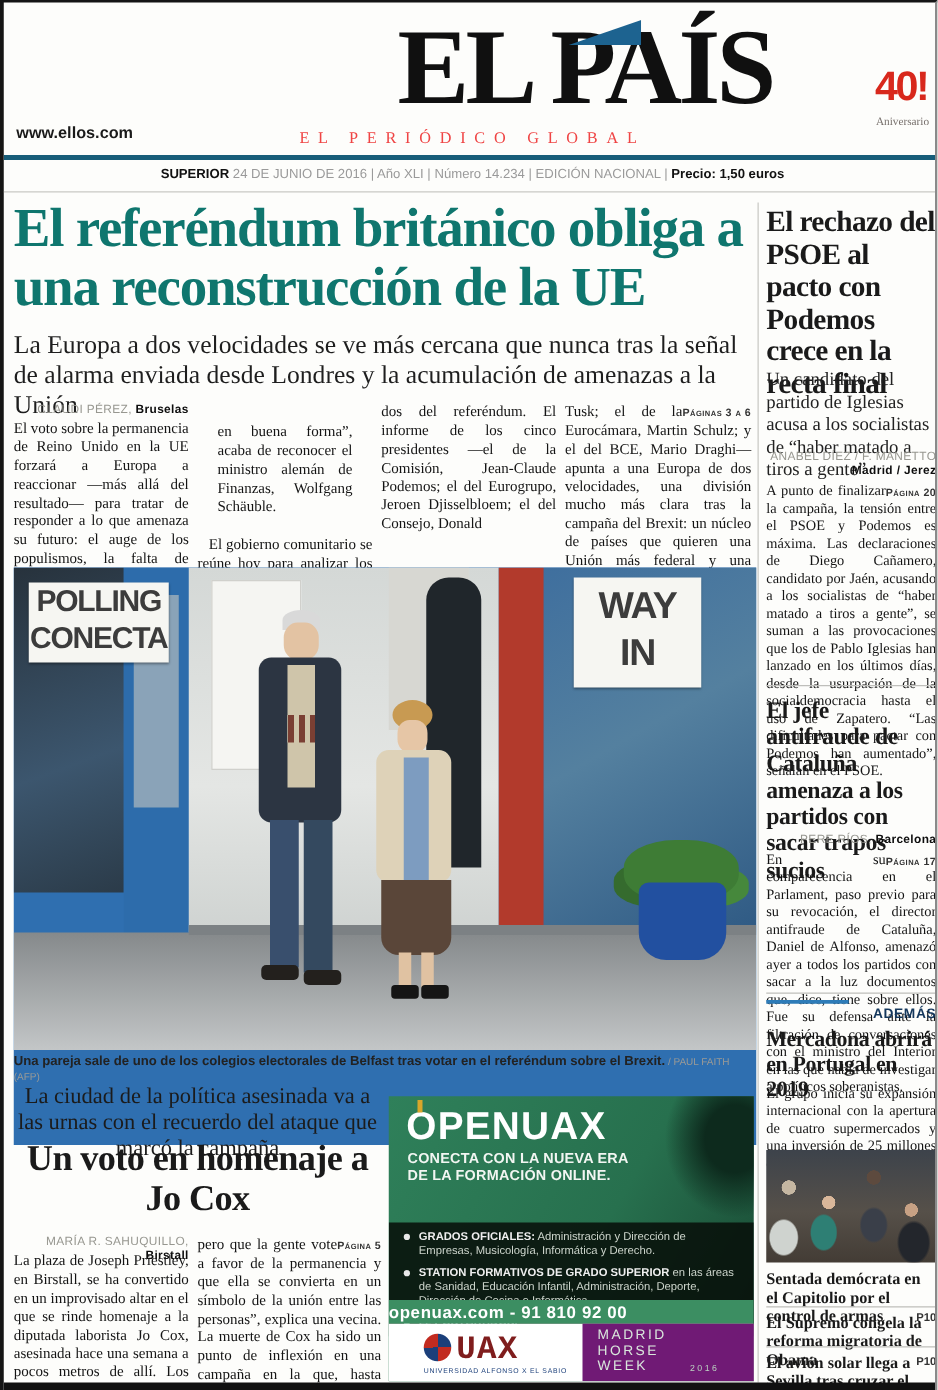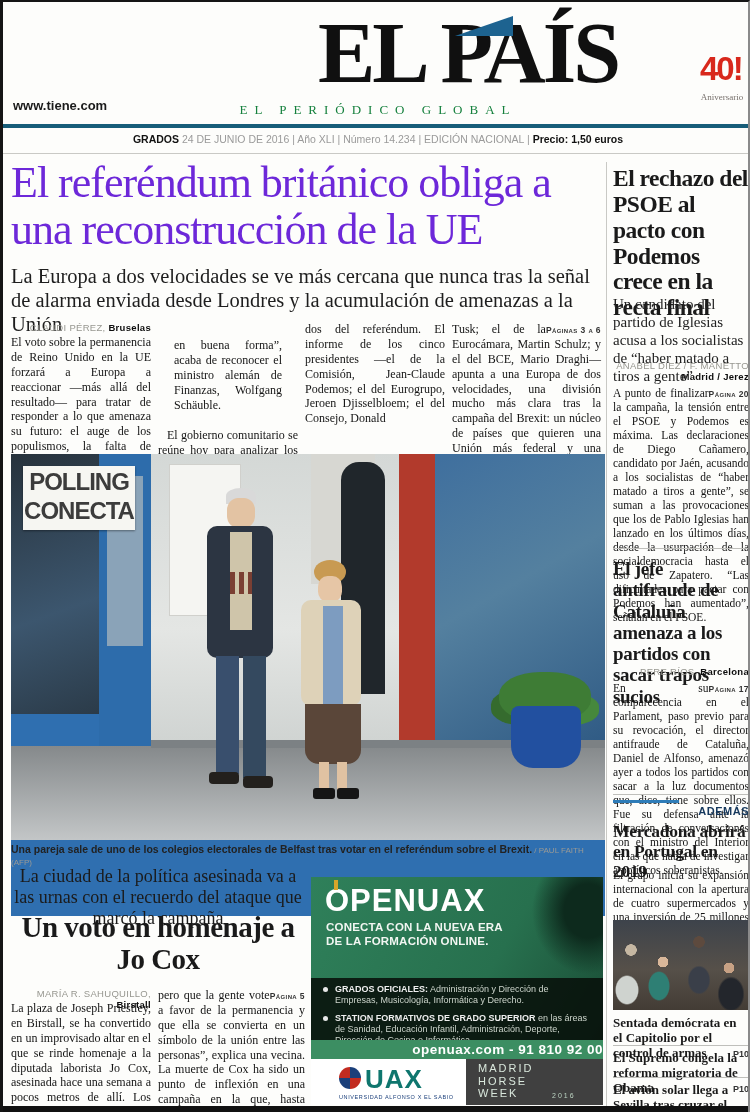--- a/index.html
+++ b/index.html
@@ -8,33 +8,33 @@
         border-left:3px solid #151515;border-top:2px solid #151515;border-right:2px solid #8a8a8a;
         box-sizing:border-box;}
   .abs{position:absolute;}
 
   
   .mast-url{left:10px;top:96px;font-family:"Liberation Sans",sans-serif;font-weight:bold;font-size:13px;}
   .mast-title{left:135px;top:8px;width:480px;text-align:right;font-family:"Liberation Serif",serif;
               font-weight:bold;font-size:86px;letter-spacing:-3px;line-height:1.0;color:#101010;}
   .mast-flag{left:452px;top:14px;width:58px;height:20px;background:#1d6390;
              clip-path:polygon(0 100%,100% 0,100% 100%);}
-  .mast-tagline{left:135px;top:100px;width:480px;text-align:center;font-size:13px;letter-spacing:7px;color:#15803d;}
+  .mast-tagline{left:135px;top:100px;width:480px;text-align:center;font-size:13px;letter-spacing:7px;color:#ef4444;}
   .anniv-num{left:697px;top:48px;width:50px;font-family:"Liberation Sans",sans-serif;
              font-weight:bold;font-size:33px;color:#d8281c;letter-spacing:-2px;}
   .anniv-label{left:690px;top:90px;width:58px;font-size:9px;color:#77706c;text-align:center;}
   .rule-blue{left:0;top:122px;width:750px;height:4px;background:#175d79;}
   .datebar{left:0;top:131px;width:750px;text-align:center;font-family:"Liberation Sans",sans-serif;
            font-size:10.5px;color:#9a9a9a;}
   .datebar b{color:#111;}
   .rule-gray{left:0;top:151px;width:750px;height:1px;background:#c9c9c5;}
 
   
-  .lead-head{left:8px;top:158px;width:594px;font-weight:normal;font-size:44px;line-height:1.06;
-             letter-spacing:-1px;color:#6d28d9;}
+  .lead-head{left:8px;top:158px;width:594px;font-weight:bold;font-size:44px;line-height:1.06;
+             letter-spacing:-1px;color:#0f766e;}
   .lead-sub{left:8px;top:262px;width:594px;font-size:20.5px;line-height:1.18;color:#1e1e1e;}
   .byline{font-family:"Liberation Sans",sans-serif;font-size:9.5px;color:#979790;text-align:right;
           letter-spacing:.3px;}
   .byline b{color:#0d0d0d;}
   .lead-byline{left:8px;top:320px;width:140px;}
   .bodytxt{font-size:12px;line-height:1.24;text-align:justify;color:#141414;}
   .col1{left:8px;top:333px;width:140px;}
   .col2{left:155px;top:320px;width:140px;}
   .col3{left:302px;top:320px;width:140px;}
   .col4{left:449px;top:320px;width:149px;}
@@ -111,31 +111,31 @@
   .ad-brand .otick{position:absolute;left:9px;top:-3px;width:4px;height:10px;background:#d8a62a;}
   .ad-tag{position:absolute;left:15px;font-family:"Liberation Sans",sans-serif;font-weight:bold;
           font-size:11.5px;color:#f2f6f2;letter-spacing:.2px;}
   .ad-tag1{top:44px;} .ad-tag2{top:58px;}
   .ad-panel{position:absolute;left:0;top:72px;width:292px;height:91px;background:rgba(8,16,10,.88);margin-top:29px;}
   .ad-b{position:relative;margin:6px 10px 0 24px;font-family:"Liberation Sans",sans-serif;
         font-size:9px;line-height:1.25;color:#cdd5cc;}
   .ad-b b{color:#efefef;}
   .ad-b:before{content:"";position:absolute;left:-12px;top:3px;width:5px;height:5px;border-radius:50%;background:#e8e8e8;}
   .ad-bar{position:absolute;left:0;top:163px;width:292px;height:19px;background:#3c8e62;
-          text-align:right;font-family:"Liberation Sans",sans-serif;font-weight:bold;font-size:13.5px;
+          text-align:left;font-family:"Liberation Sans",sans-serif;font-weight:bold;font-size:13.5px;
           color:#fff;line-height:19px;letter-spacing:.5px;}
   .ad-foot{position:absolute;left:0;top:182px;width:292px;height:46px;background:#fff;}
   .uax{position:absolute;left:28px;top:5px;}
   .uax-crest{position:absolute;left:0;top:3px;width:22px;height:22px;border-radius:50%;
              background:conic-gradient(#1b3f7a 0 25%,#c22b20 0 50%,#1b3f7a 0 75%,#c22b20 0);}
-  .uax-name{position:absolute;left:26px;top:0;font-family:Liberation Sans, sans-serif;
-            font-weight:bold;font-size:26px;color:#0f766e;letter-spacing:1px;}
+  .uax-name{position:absolute;left:26px;top:0;font-family:Liberation Mono, monospace;
+            font-weight:bold;font-size:26px;color:#7f1d1d;letter-spacing:1px;}
   .uax-sub{position:absolute;left:0;top:30px;width:130px;font-family:"Liberation Sans",sans-serif;
            font-size:5.5px;color:#1b3f7a;letter-spacing:.6px;}
-  .mhw{position:absolute;left:155px;top:0;width:166px;height:46px;background:#404040;color:#dcead f;padding-left:46px;}
+  .mhw{position:absolute;left:155px;top:0;width:166px;height:46px;background:#701a75;color:#dcead f;padding-left:46px;}
   .mhw-txt{position:absolute;left:12px;top:3px;font-family:"Liberation Sans",sans-serif;
            font-size:11px;line-height:1.15;color:#d9e7dc;letter-spacing:2px;}
   .mhw-year{position:absolute;left:86px;top:33px;font-family:"Liberation Sans",sans-serif;
             font-size:7px;color:#bcd4c2;letter-spacing:2px;}
   .mhw-horse{position:absolute;right:6px;top:2px;font-size:30px;color:#e9f2ea;}
 
   
   .botbar{left:0;top:1104px;width:750px;height:8px;background:#111;}
 
   
@@ -143,28 +143,28 @@
   .sign{background:#f6f6f2;text-align:center;font-family:"Liberation Sans",sans-serif;font-weight:bold;
         color:#3c3c3c;box-shadow:0 1px 2px rgba(0,0,0,.4);}
   .sign-left{left:12px;top:12px;width:112px;height:62px;font-size:24px;line-height:1.2;letter-spacing:-1px;padding-top:2px;}
   .sign-right{left:448px;top:8px;width:102px;height:84px;font-size:30px;line-height:1.25;letter-spacing:-1px;padding-top:4px;}
 </style>
 </head>
 <body>
 
 <div id="page">
 
-  <div class="abs mast-url">www.tiene.com</div>
+  <div class="abs mast-url">www.ellos.com</div>
   <div class="abs mast-title">EL PAÍS</div>
   <div class="abs mast-flag"></div>
   <div class="abs mast-tagline">EL PERIÓDICO GLOBAL</div>
   <div class="abs anniv-num">40!</div>
   <div class="abs anniv-label">Aniversario</div>
   <div class="abs rule-blue"></div>
-  <div class="abs datebar"><b>GRADOS</b><span> 24 DE JUNIO DE 2016 | Año XLI | Número 14.234 | EDICIÓN NACIONAL | </span><b>Precio: 1,50 euros</b></div>
+  <div class="abs datebar"><b>SUPERIOR</b><span> 24 DE JUNIO DE 2016 | Año XLI | Número 14.234 | EDICIÓN NACIONAL | </span><b>Precio: 1,50 euros</b></div>
   <div class="abs rule-gray"></div>
 
   <div class="abs lead-head">El referéndum británico obliga a una reconstrucción de la UE</div>
   <div class="abs lead-sub">La Europa a dos velocidades se ve más cercana que nunca tras la señal de alarma enviada desde Londres y la acumulación de amenazas a la Unión</div>
   <div class="abs byline lead-byline"><span>CLAUDI PÉREZ, </span><b>Bruselas</b></div>
   <div class="abs bodytxt col1">El voto sobre la permanencia de Reino Unido en la UE forzará a Europa a reaccionar —más allá del resultado— para tratar de responder a lo que amenaza su futuro: el auge de los populismos, la falta de liderazgo, la crisis económica y el euroescepticismo creciente. “Europa no está</div>
   <div class="abs bodytxt col2">
     <p style="margin:16px">en buena forma”, acaba de reconocer el ministro alemán de Finanzas, Wolfgang Schäuble.</p>
     <p class="p2">El gobierno comunitario se reúne hoy para analizar los resulta-</p>
   </div>
@@ -180,20 +180,24 @@
     <div class="ph" style="left:158px;top:10px;width:72px;height:152px;background:#f5f5f2;box-shadow:inset 0 0 0 1px #d0d0cc"></div>
     <div class="ph" style="left:300px;top:0;width:64px;height:130px;background:#d7d7d2"></div>
     <div class="ph" style="left:330px;top:8px;width:44px;height:232px;border-radius:18px 18px 0 0;background:#20262b"></div>
     <div class="ph" style="left:388px;top:0;width:36px;height:300px;background:#b23a2c"></div>
     <div class="ph" style="left:424px;top:0;width:170px;height:292px;background:linear-gradient(150deg,#3f6f9e,#54809f 45%,#2f5a84)"></div>
     <div class="ph pav"></div>
     <div class="ph" style="left:140px;top:286px;width:454px;height:8px;background:#7c8184"></div>
     <div class="ph sign sign-left">
         <div>POLLING</div>
         <div>CONECTA</div>
+      </div>
+    <div class="ph sign sign-right">
+        <div>WAY</div>
+        <div>IN</div>
       </div>
 
     <div class="ph" style="left:215px;top:34px;width:30px;height:16px;border-radius:50% 50% 0 0;background:#d9d9d9"></div>
     <div class="ph" style="left:216px;top:44px;width:28px;height:30px;border-radius:40%;background:#e3c3a3"></div>
     <div class="ph" style="left:196px;top:72px;width:66px;height:132px;border-radius:10px;background:#2c3542"></div>
     <div class="ph" style="left:219px;top:78px;width:22px;height:98px;background:#cfc5aa"></div>
     <div class="ph" style="left:219px;top:118px;width:22px;height:22px;background:repeating-linear-gradient(90deg,#7a3f33 0 5px,#cfc5aa 5px 9px)"></div>
     <div class="ph" style="left:205px;top:202px;width:23px;height:118px;background:#394f6d"></div>
     <div class="ph" style="left:232px;top:202px;width:23px;height:122px;background:#34495f"></div>
     <div class="ph" style="left:198px;top:318px;width:30px;height:12px;border-radius:4px;background:#23201d"></div>

